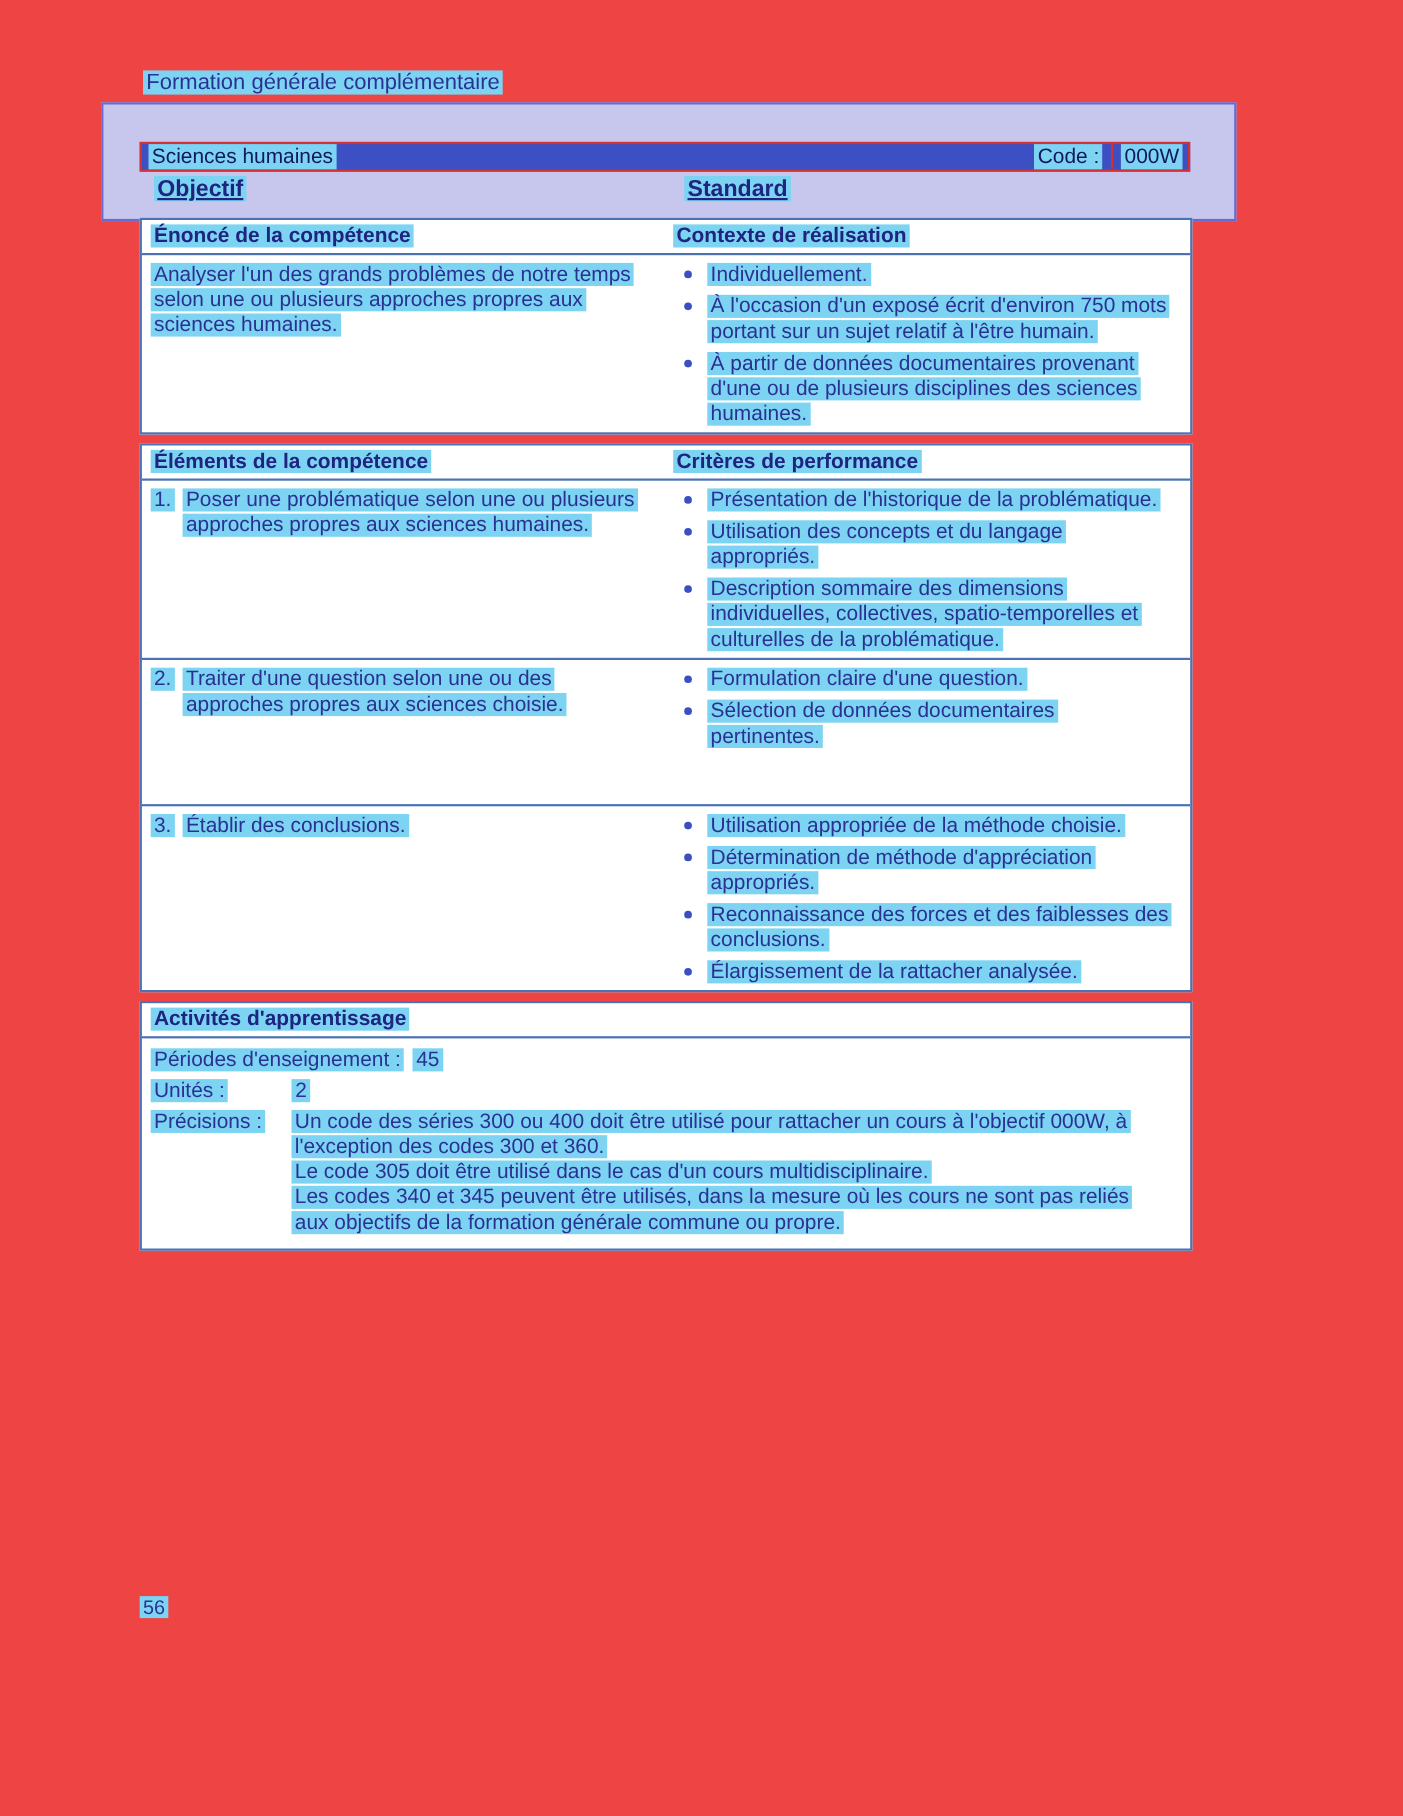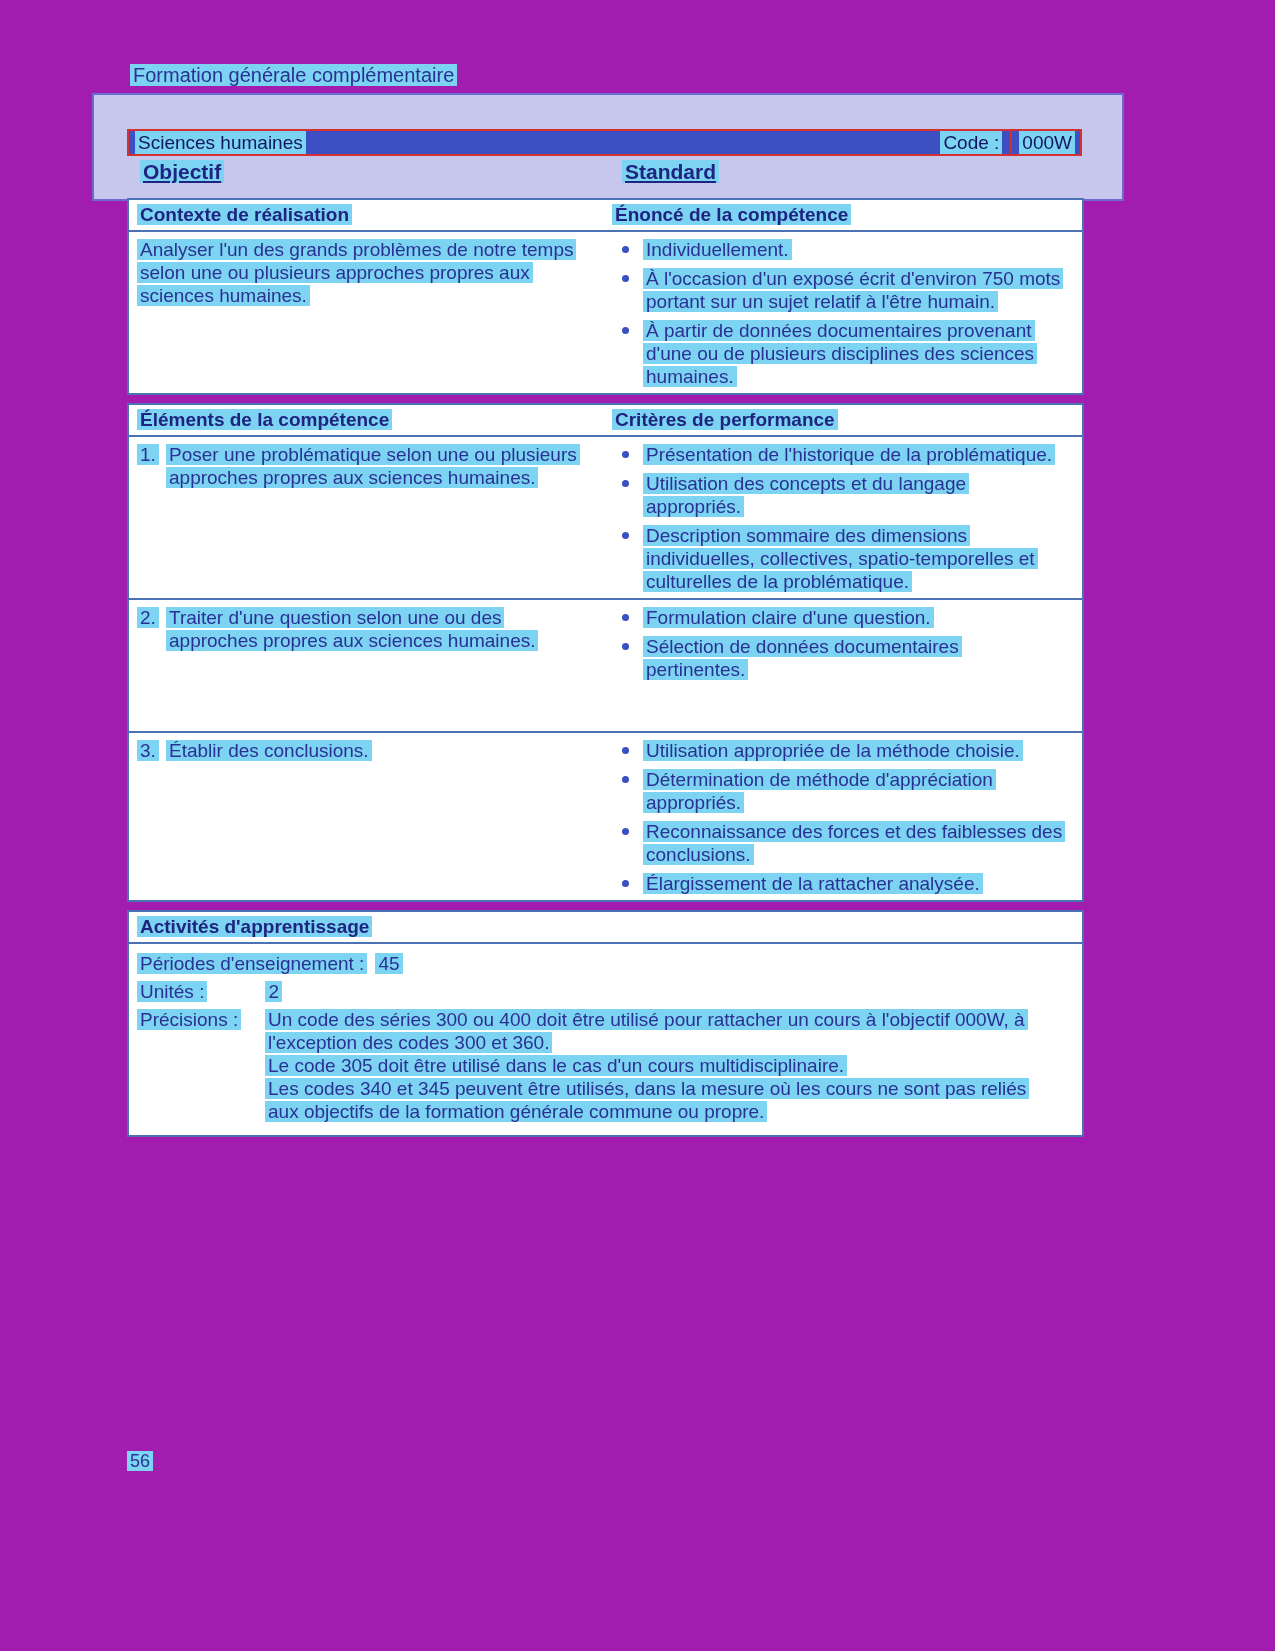--- a/index.html
+++ b/index.html
@@ -10,21 +10,21 @@
     --banner-bg:#C7C7EE;
     --banner-border:#6A6AD0;
     --bar-bg:#3D50C3;
     --bar-border:#D3302F;
     --bullet:#3A4FC0;
     --bar-text:#12175F;
   }
   *{margin:0;padding:0;box-sizing:border-box}
   html,body{background:#ffffff}
   .page{
-    position:relative;width:1275px;height:1651px;background:#a21caf;
+    position:relative;width:1275px;height:1651px;background:#ef4444;
     font-family:"Liberation Sans",sans-serif;color:var(--text);
     font-size:19px;line-height:23px;overflow:hidden;
   }
   .hl{
     background:var(--highlight);
     padding:0 3px;
     box-decoration-break:clone;-webkit-box-decoration-break:clone;
   }
   .top-label{position:absolute;left:130px;top:64px;font-size:20px}
   .banner{position:absolute;left:92px;top:93px;width:1032px;height:108px;
@@ -103,24 +103,24 @@
     <div class="col-heading heading-standard">
       <span class="hl">Standard</span>
     </div>
   </div>
 
   <div class="content">
 
     <div class="tbl tbl-competence">
       <div class="tbl-header">
         <div class="th">
+          <span class="hl">Énoncé de la compétence</span>
+        </div>
+        <div class="th">
           <span class="hl">Contexte de réalisation</span>
-        </div>
-        <div class="th">
-          <span class="hl">Énoncé de la compétence</span>
         </div>
       </div>
       <div class="tbl-row row-comp">
         <div class="td-left">
           <span class="statement">
             <span class="hl">Analyser l'un des grands problèmes de notre temps selon une ou plusieurs approches propres aux sciences humaines.</span>
           </span>
         </div>
         <div class="td-right">
           <ul class="bullets">
@@ -173,21 +173,21 @@
               <span class="btext"><span class="hl">Description sommaire des dimensions individuelles, collectives, spatio-temporelles et culturelles de la problématique.</span></span>
             </li>
           </ul>
         </div>
       </div>
 
       <div class="tbl-row row-el2">
         <div class="td-left">
           <div class="numbered">
             <span class="num"><span class="hl">2.</span></span>
-            <span class="ntext"><span class="hl">Traiter d'une question selon une ou des approches propres aux sciences humaines.</span></span>
+            <span class="ntext"><span class="hl">Traiter d'une question selon une ou des approches propres aux sciences choisie.</span></span>
           </div>
         </div>
         <div class="td-right">
           <ul class="bullets">
             <li class="bullet-item">
               <span class="dot"></span>
               <span class="btext"><span class="hl">Formulation claire d'une question.</span></span>
             </li>
             <li class="bullet-item">
               <span class="dot"></span>

